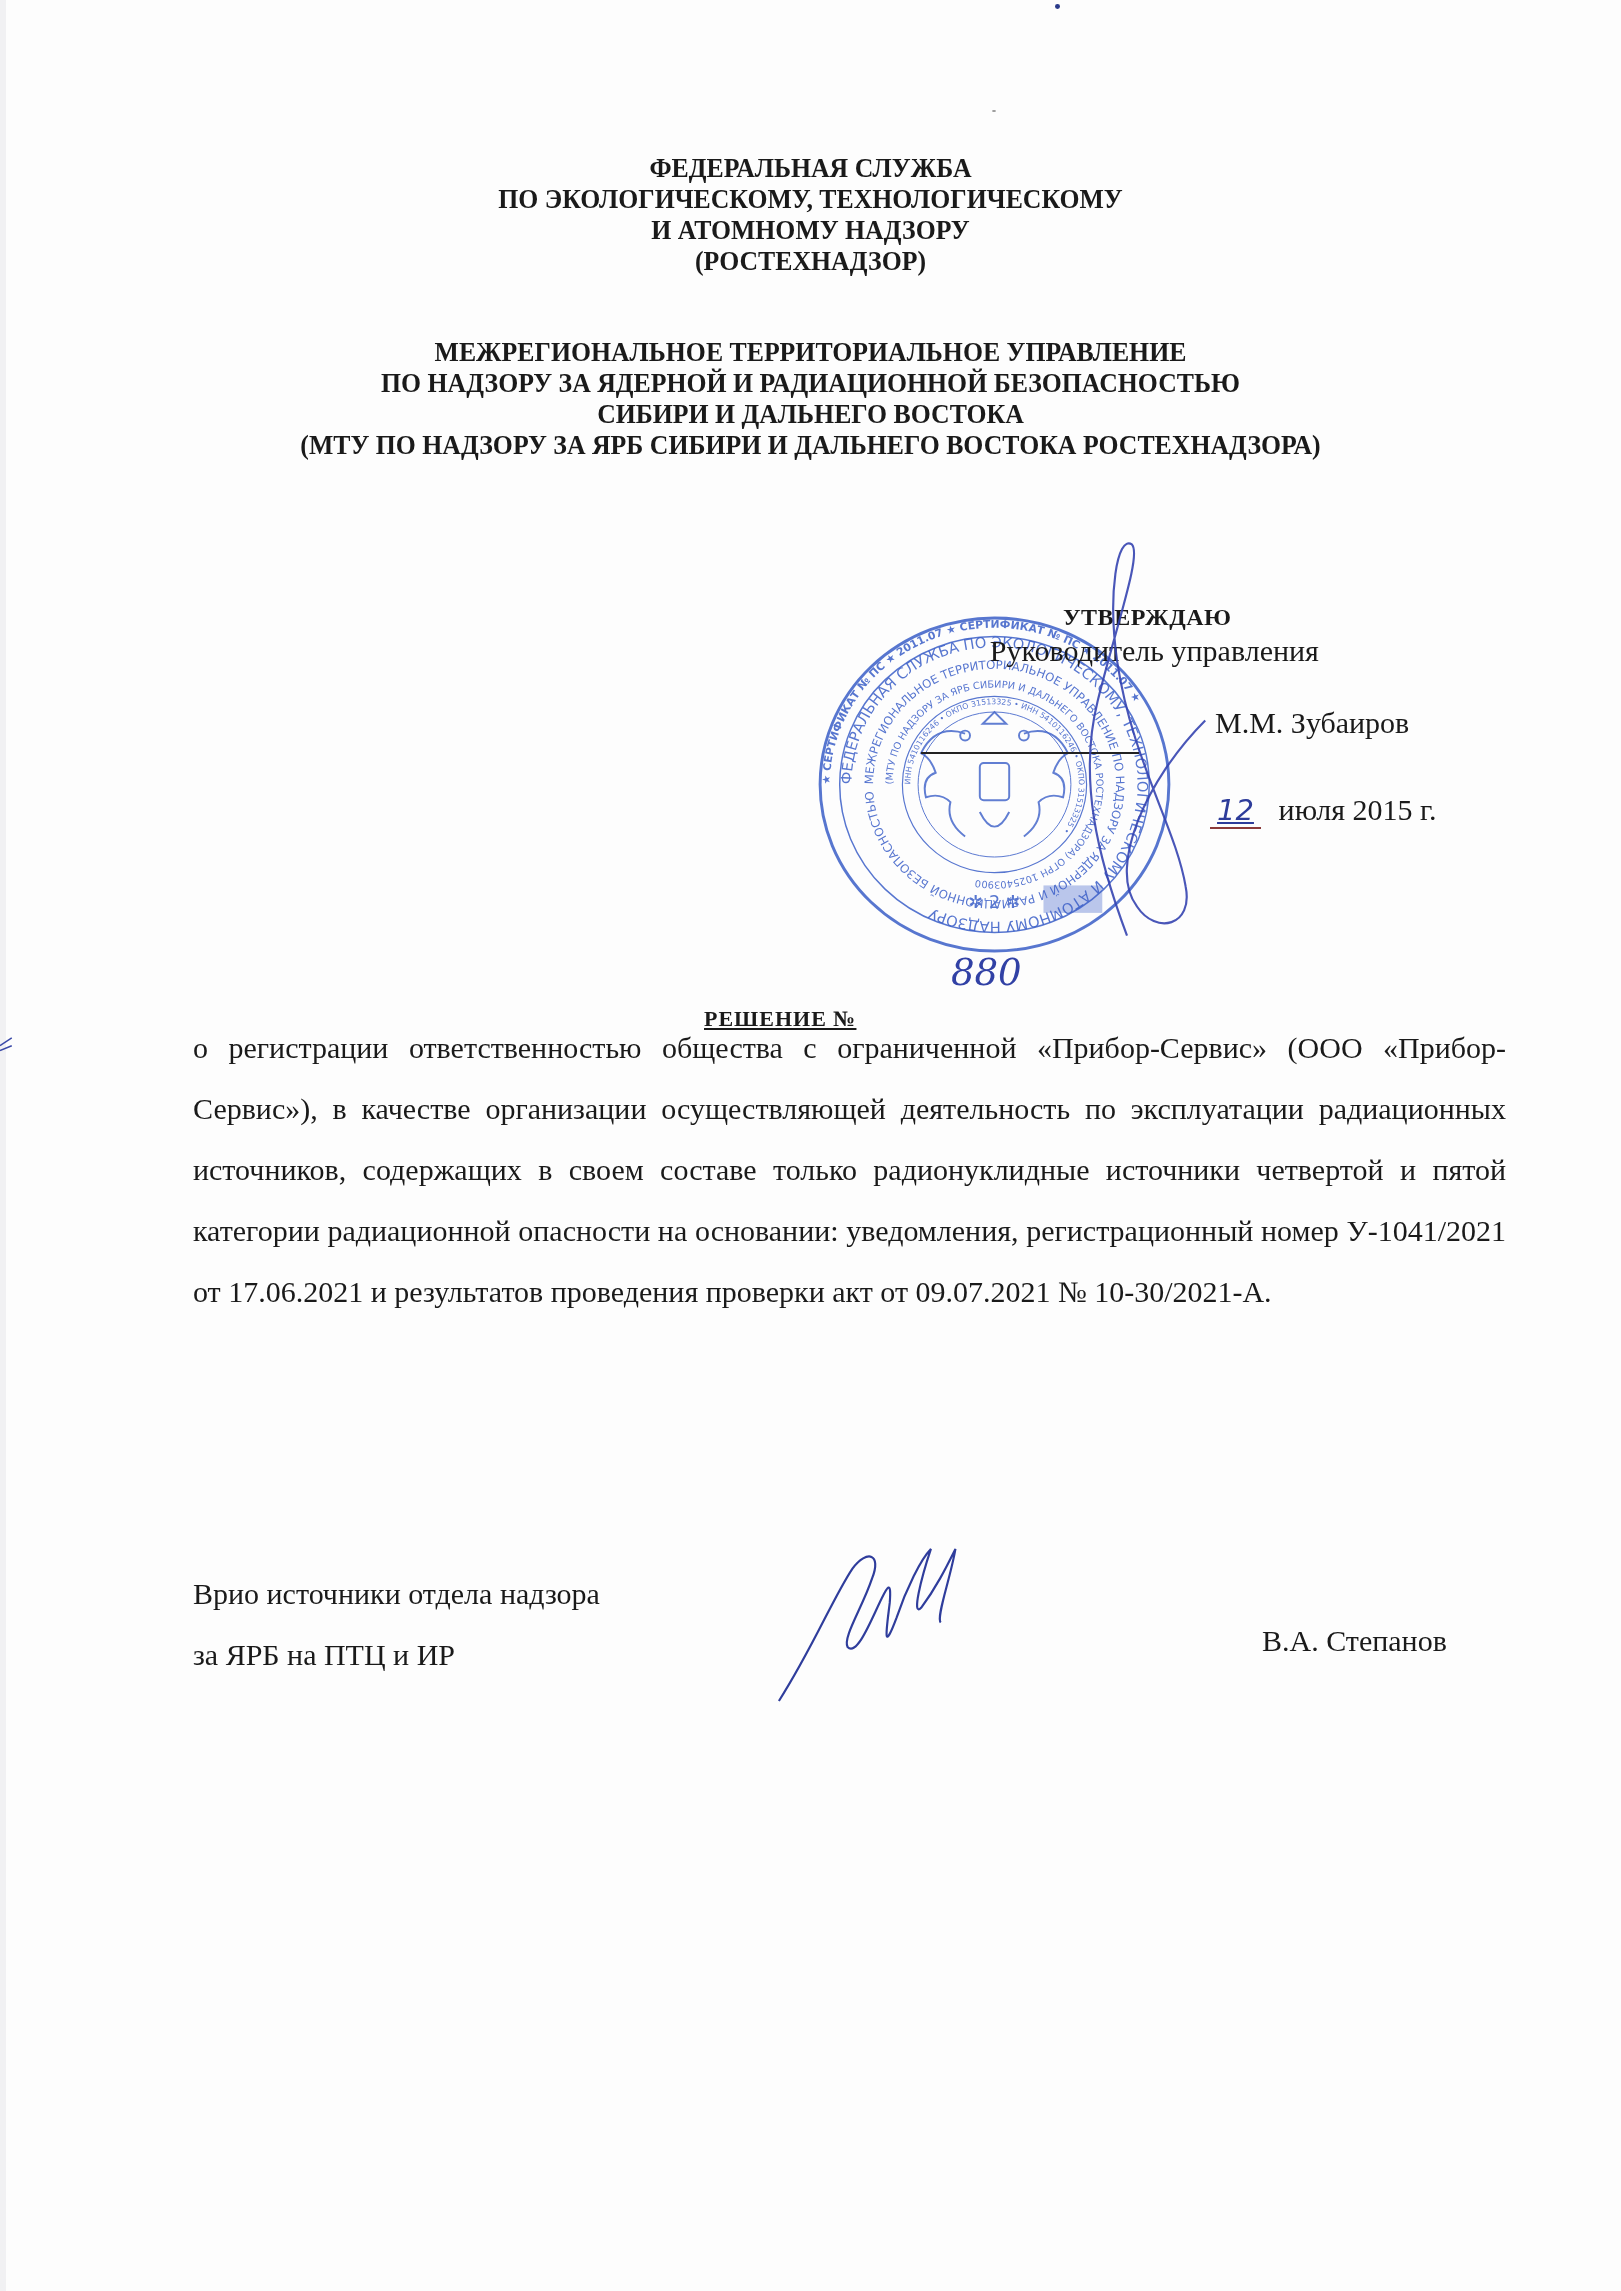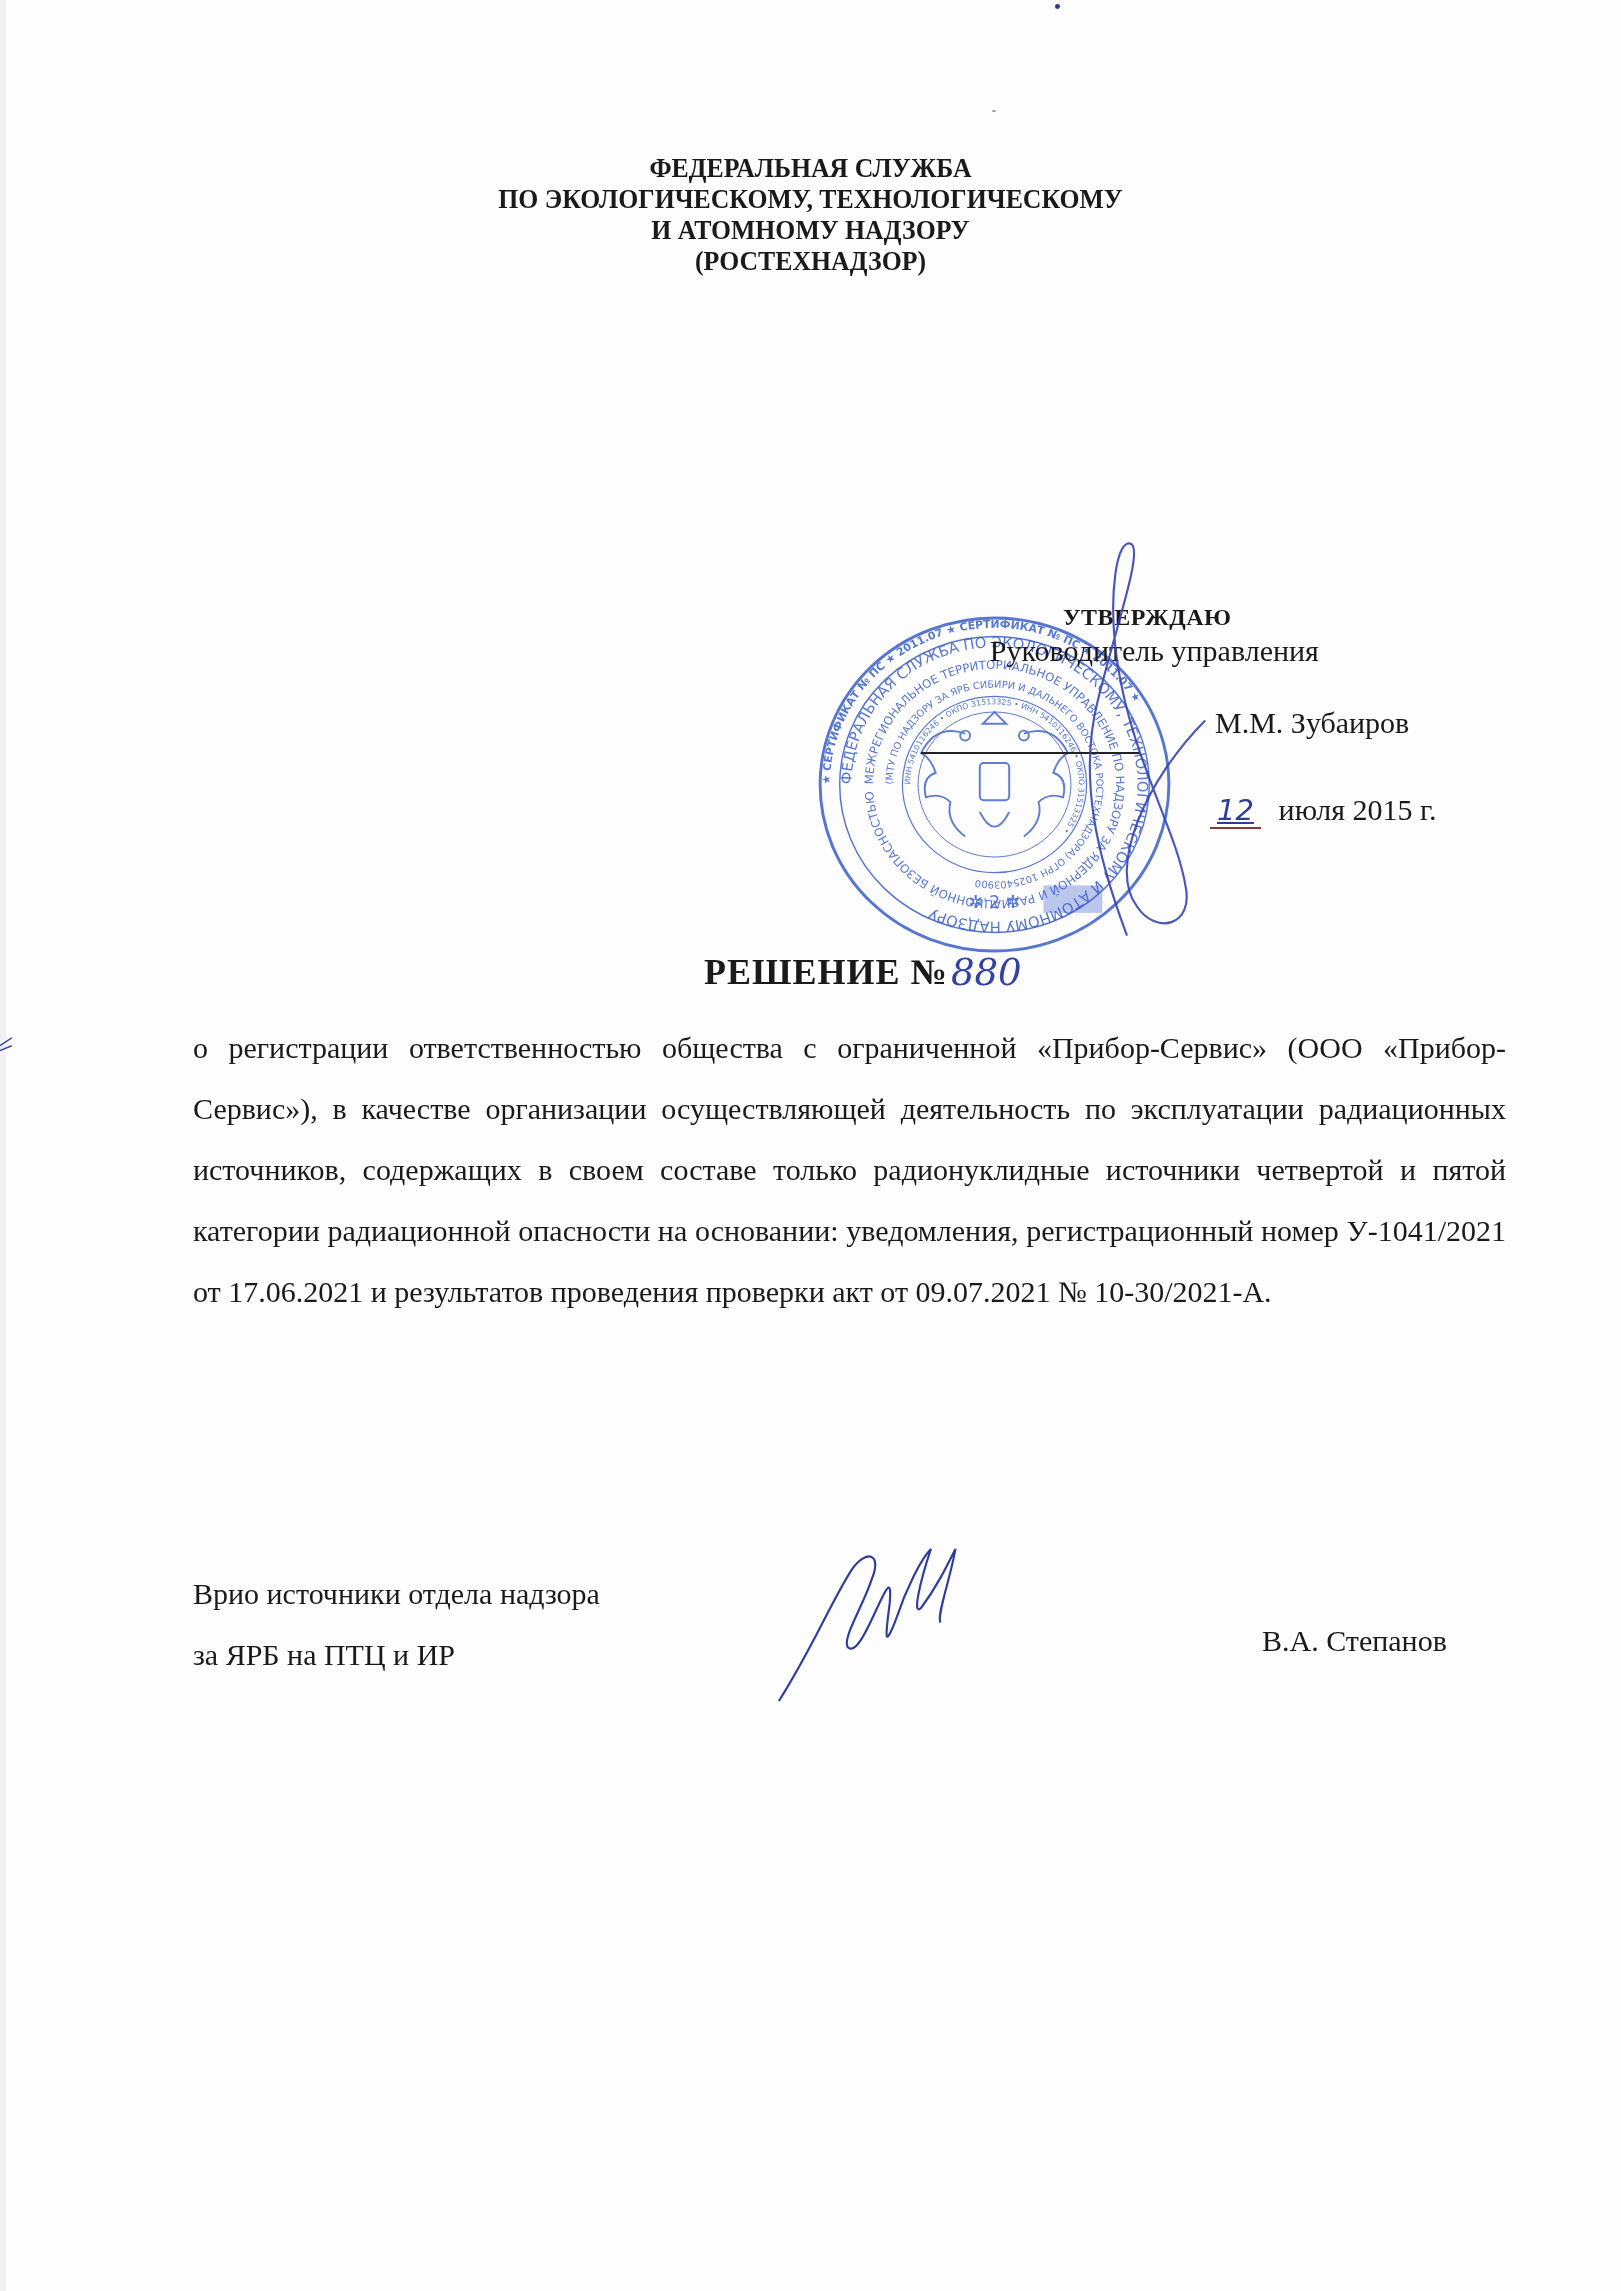--- a/index.html
+++ b/index.html
@@ -26,21 +26,21 @@
   .approve-name { position: absolute; left: 235px; top: 138px; font-size: 30px; white-space: nowrap; }
   .date-row { position: absolute; left: 230px; top: 225px; font-size: 30px; white-space: nowrap; }
   .date-day {
     display: inline-block; width: 51px; text-align: center; color: #2d3c9a;
     font-family: "DejaVu Sans", sans-serif; font-size: 29px; font-style: italic;
     border-bottom: 2px solid #8b3a3a; line-height: 33px; margin-right: 17.6px; text-decoration: underline;
   }
 
   .stamp { position: absolute; left: 818px; top: 616px; width: 353px; height: 338px; }
 
-  .decision-title { position: absolute; left: 704px; top: 951px; font-weight: bold; font-size: 36px; letter-spacing: 1px; white-space: nowrap; }
+  .decision-title { position: absolute; left: 704px; top: 1006px; font-weight: bold; font-size: 22px; letter-spacing: 1px; white-space: nowrap; text-decoration: underline; }
   .decision-num { position: absolute; left: 951px; top: 939px; color: #3141a5; font-family: "DejaVu Serif", serif; font-style: italic; font-size: 37px; margin-top: 12px; }
 
   .body-text {
     position: absolute; left: 193px; top: 1017px; width: 1313px;
     font-size: 30px; line-height: 61px; text-align: justify;
   }
 
   .footer-left { position: absolute; left: 193px; top: 1563px; font-size: 30px; line-height: 61px; }
   .footer-right { position: absolute; left: 1262px; top: 1624px; font-size: 30px; }
   .signature { position: absolute; left: 774px; top: 1539px; width: 255px; height: 167px; }
@@ -54,20 +54,26 @@
   <div class="scan-dot" style="left:1055px;top:3.9px;width:4.9px;height:4.9px;"></div>
   <div class="scan-dot" style="left:992px;top:110px;width:3.9px;height:2px;background:#999;"></div>
 
   <div class="header hdr1">
     <div>ФЕДЕРАЛЬНАЯ СЛУЖБА</div>
     <div>ПО ЭКОЛОГИЧЕСКОМУ, ТЕХНОЛОГИЧЕСКОМУ</div>
     <div>И АТОМНОМУ НАДЗОРУ</div>
     <div>(РОСТЕХНАДЗОР)</div>
   </div>
 
+  <div class="header hdr2">
+    <div>МЕЖРЕГИОНАЛЬНОЕ ТЕРРИТОРИАЛЬНОЕ УПРАВЛЕНИЕ</div>
+    <div>ПО НАДЗОРУ ЗА ЯДЕРНОЙ И РАДИАЦИОННОЙ БЕЗОПАСНОСТЬЮ</div>
+    <div>СИБИРИ И ДАЛЬНЕГО ВОСТОКА</div>
+    <div>(МТУ ПО НАДЗОРУ ЗА ЯРБ СИБИРИ И ДАЛЬНЕГО ВОСТОКА РОСТЕХНАДЗОРА)</div>
+  </div>
 
   <svg class="stamp" viewBox="0 0 360 345">
     <defs>
       <path id="rimPath" d="M180,172 m-168,0 a168,160 0 1,1 336,0 a168,160 0 1,1 -336,0"></path>
       <path id="outerPath" d="M180,172 m-146,0 a146,140 0 1,1 292,0 a146,140 0 1,1 -292,0"></path>
       <path id="midPath" d="M180,172 m-124,0 a124,118 0 1,1 248,0 a124,118 0 1,1 -248,0"></path>
       <path id="innerPath" d="M180,172 m-104,0 a104,99 0 1,1 208,0 a104,99 0 1,1 -208,0"></path>
       <path id="ringPath" d="M180,172 m-86,0 a86,82 0 1,1 172,0 a86,82 0 1,1 -172,0"></path>
     </defs>
     <g fill="none" stroke="#3b5fc8" opacity="0.85">

